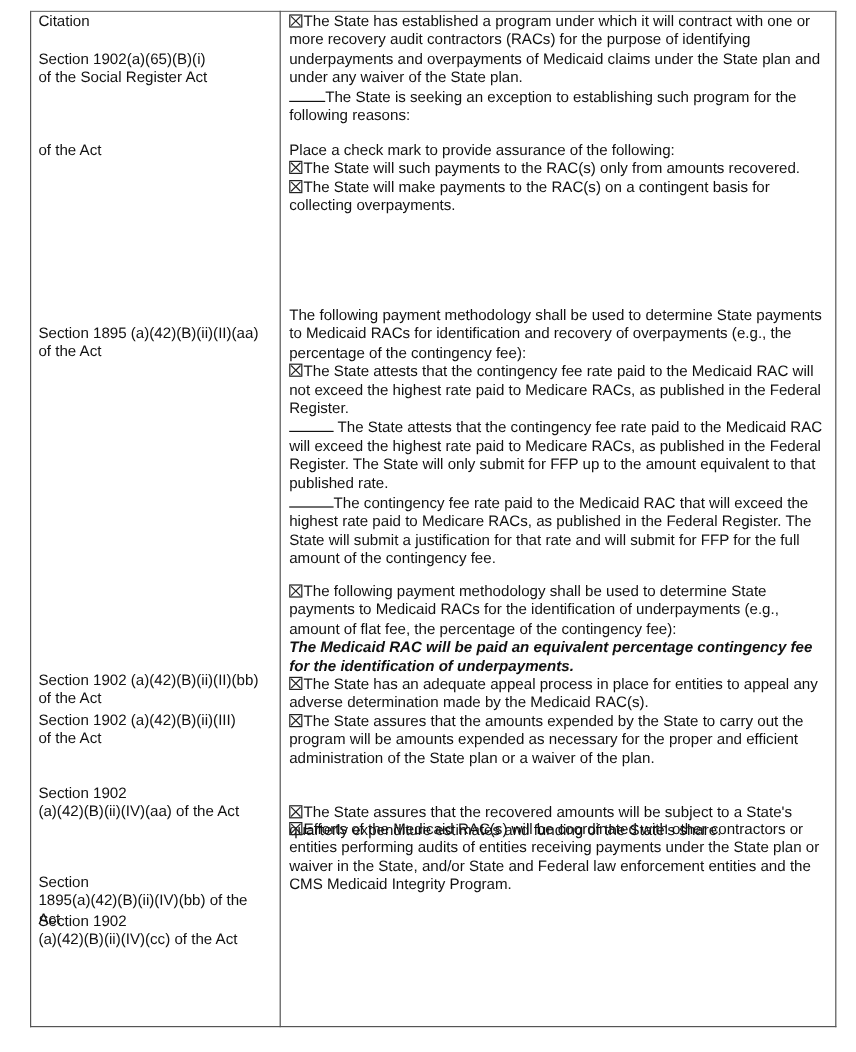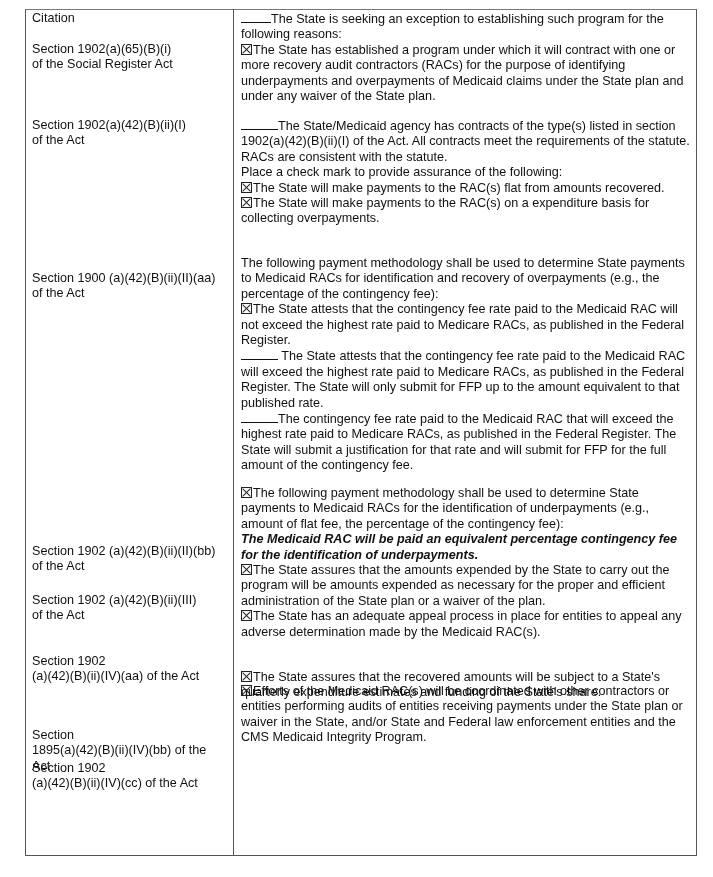--- a/index.html
+++ b/index.html
@@ -26,28 +26,27 @@
 <div class="table"></div>
 <div class="divider"></div>
 
 <div class="cite underline" style="top:11px">Citation</div>
 
 <div class="cite" style="top:42px">
   <p>Section 1902(a)(65)(B)(i)</p>
   <p>of the Social Register Act</p>
 </div>
 <div class="cite" style="top:118px">
-  <p>Section 1902(a)(42)(B)(ii)(I)</p>
   <p>of the Act</p>
 </div>
 <div class="cite" style="top:271px">
-  <p>Section 1900 (a)(42)(B)(ii)(II)(aa)</p>
+  <p>Section 1895 (a)(42)(B)(ii)(II)(aa)</p>
   <p>of the Act</p>
 </div>
-<div class="cite" style="top:544px">
+<div class="cite" style="top:560px">
   <p>Section 1902 (a)(42)(B)(ii)(II)(bb)</p>
   <p>of the Act</p>
 </div>
 <div class="cite" style="top:593px">
   <p>Section 1902 (a)(42)(B)(ii)(III)</p>
   <p>of the Act</p>
 </div>
 <div class="cite" style="top:654px">
   <p>Section 1902</p>
   <p>(a)(42)(B)(ii)(IV)(aa) of the Act</p>
@@ -56,43 +55,42 @@
   <p>Section</p>
   <p>1895(a)(42)(B)(ii)(IV)(bb) of the</p>
   <p>Act</p>
 </div>
 <div class="cite" style="top:761px">
   <p>Section 1902</p>
   <p>(a)(42)(B)(ii)(IV)(cc) of the Act</p>
 </div>
 
 <div class="body-text" style="top:11px">
+  <p><span class="box"></span><span>The State has established a program under which it will contract with one or more recovery audit contractors (RACs) for the purpose of identifying underpayments and overpayments of Medicaid claims under the State plan and under any waiver of the State plan.</span></p>
   <p><span class="blank" style="width:30px"></span><span>The State is seeking an exception to establishing such program for the following reasons:</span></p>
-  <p><span class="box"></span><span>The State has established a program under which it will contract with one or more recovery audit contractors (RACs) for the purpose of identifying underpayments and overpayments of Medicaid claims under the State plan and under any waiver of the State plan.</span></p>
 </div>
 
 <div class="body-text" style="top:118px">
-  <p><span class="blank" style="width:37px"></span><span>The State/Medicaid agency has contracts of the type(s) listed in section 1902(a)(42)(B)(ii)(I) of the Act. All contracts meet the requirements of the statute. RACs are consistent with the statute.</span></p>
   <p>Place a check mark to provide assurance of the following:</p>
-  <p><span class="box"></span><span>The State will make payments to the RAC(s) flat from amounts recovered.</span></p>
-  <p><span class="box"></span><span>The State will make payments to the RAC(s) on a expenditure basis for collecting overpayments.</span></p>
+  <p><span class="box"></span><span>The State will such payments to the RAC(s) only from amounts recovered.</span></p>
+  <p><span class="box"></span><span>The State will make payments to the RAC(s) on a contingent basis for collecting overpayments.</span></p>
 </div>
 
 <div class="body-text" style="top:256px">
   <p>The following payment methodology shall be used to determine State payments to Medicaid RACs for identification and recovery of overpayments (e.g., the percentage of the contingency fee):</p>
   <p><span class="box"></span><span>The State attests that the contingency fee rate paid to the Medicaid RAC will not exceed the highest rate paid to Medicare RACs, as published in the Federal Register.</span></p>
   <p><span class="blank" style="width:37px"></span><span> The State attests that the contingency fee rate paid to the Medicaid RAC will exceed the highest rate paid to Medicare RACs, as published in the Federal Register. The State will only submit for FFP up to the amount equivalent to that published rate.</span></p>
   <p><span class="blank" style="width:37px"></span><span>The contingency fee rate paid to the Medicaid RAC that will exceed the highest rate paid to Medicare RACs, as published in the Federal Register. The State will submit a justification for that rate and will submit for FFP for the full amount of the contingency fee.</span></p>
 </div>
 
 <div class="body-text" style="top:486px">
   <p><span class="box"></span><span>The following payment methodology shall be used to determine State payments to Medicaid RACs for the identification of underpayments (e.g., amount of flat fee, the percentage of the contingency fee):</span></p>
   <p style="" class="bi">The Medicaid RAC will be paid an equivalent percentage contingency fee for the identification of underpayments.</p>
+  <p><span class="box"></span><span>The State has an adequate appeal process in place for entities to appeal any adverse determination made by the Medicaid RAC(s).</span></p>
   <p><span class="box"></span><span>The State assures that the amounts expended by the State to carry out the program will be amounts expended as necessary for the proper and efficient administration of the State plan or a waiver of the plan.</span></p>
-  <p><span class="box"></span><span>The State has an adequate appeal process in place for entities to appeal any adverse determination made by the Medicaid RAC(s).</span></p>
 </div>
 
 <div class="body-text" style="top:670px">
   <p><span class="box"></span><span>The State assures that the recovered amounts will be subject to a State's quarterly expenditure estimates and funding of the State's share.</span></p>
 </div>
 
 <div class="body-text" style="top:684px">
   <p><span class="box"></span><span>Efforts of the Medicaid RAC(s) will be coordinated with other contractors or entities performing audits of entities receiving payments under the State plan or waiver in the State, and/or State and Federal law enforcement entities and the CMS Medicaid Integrity Program.</span></p>
 </div>
 

